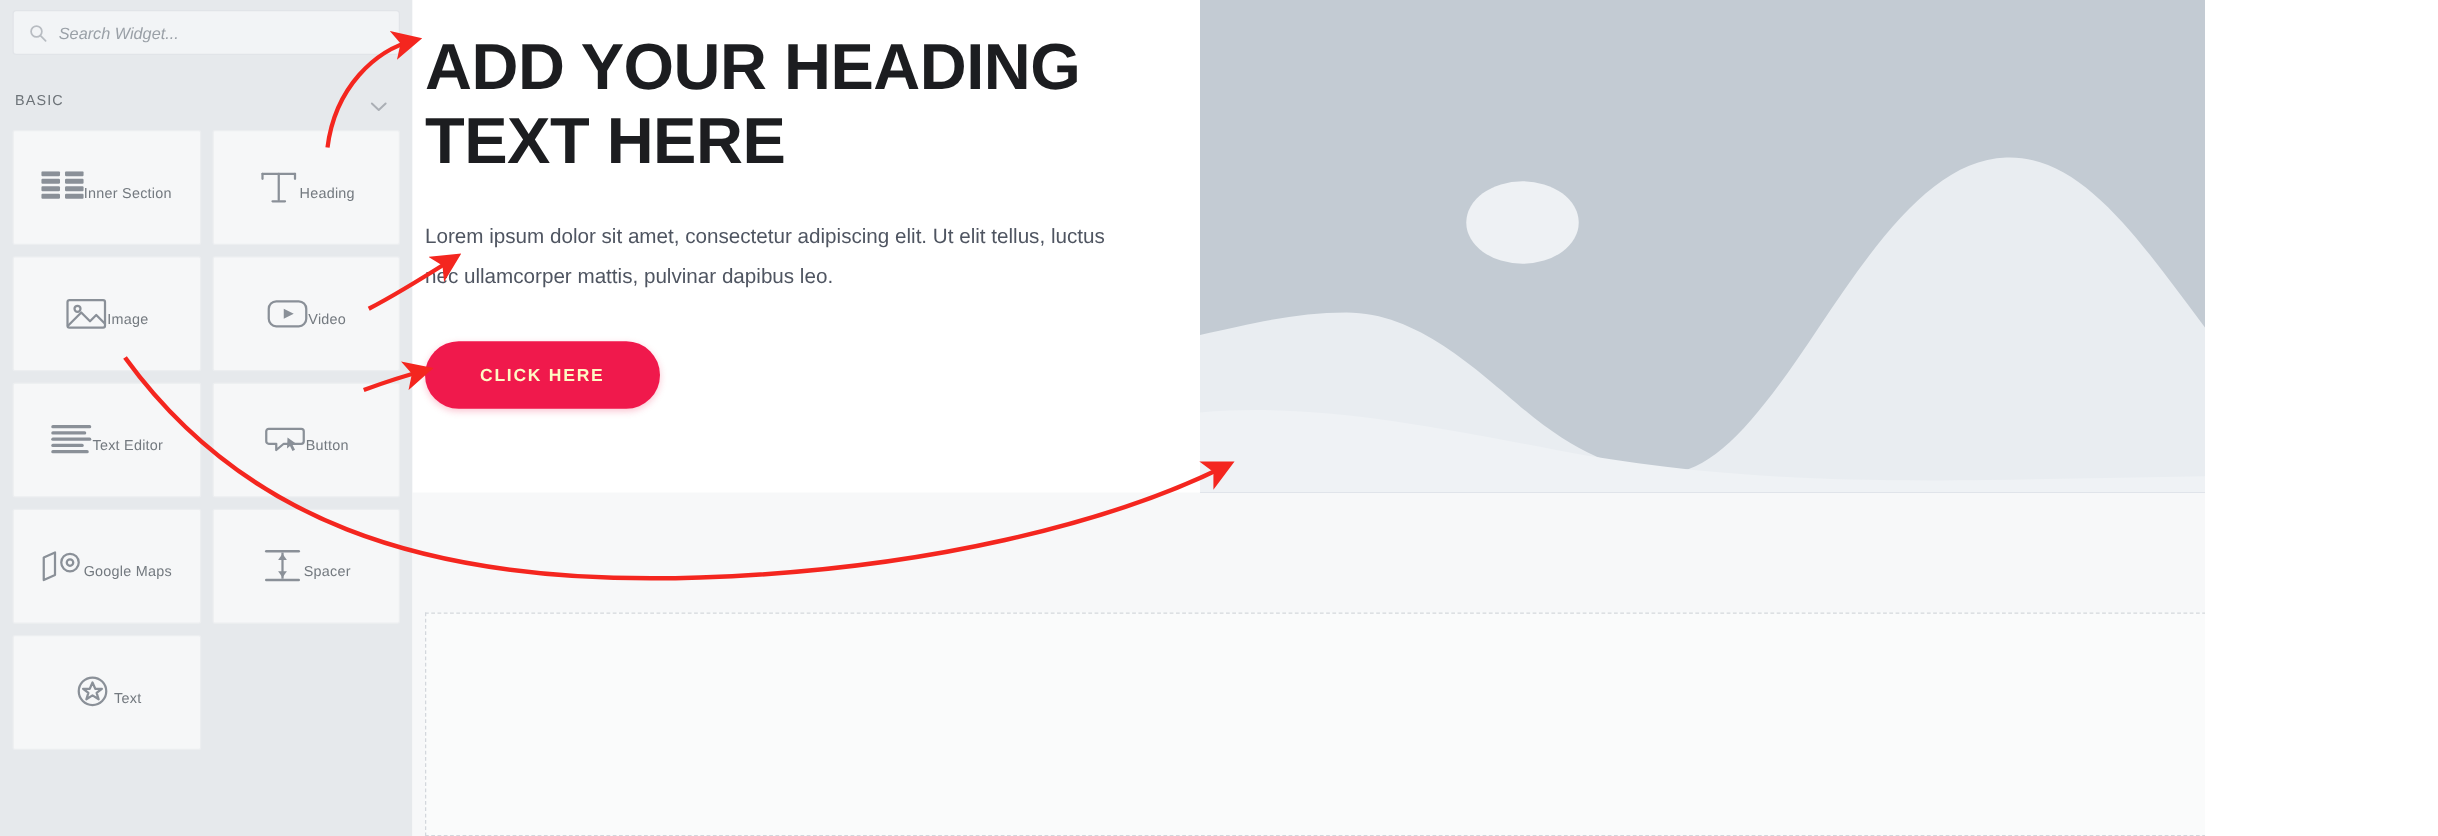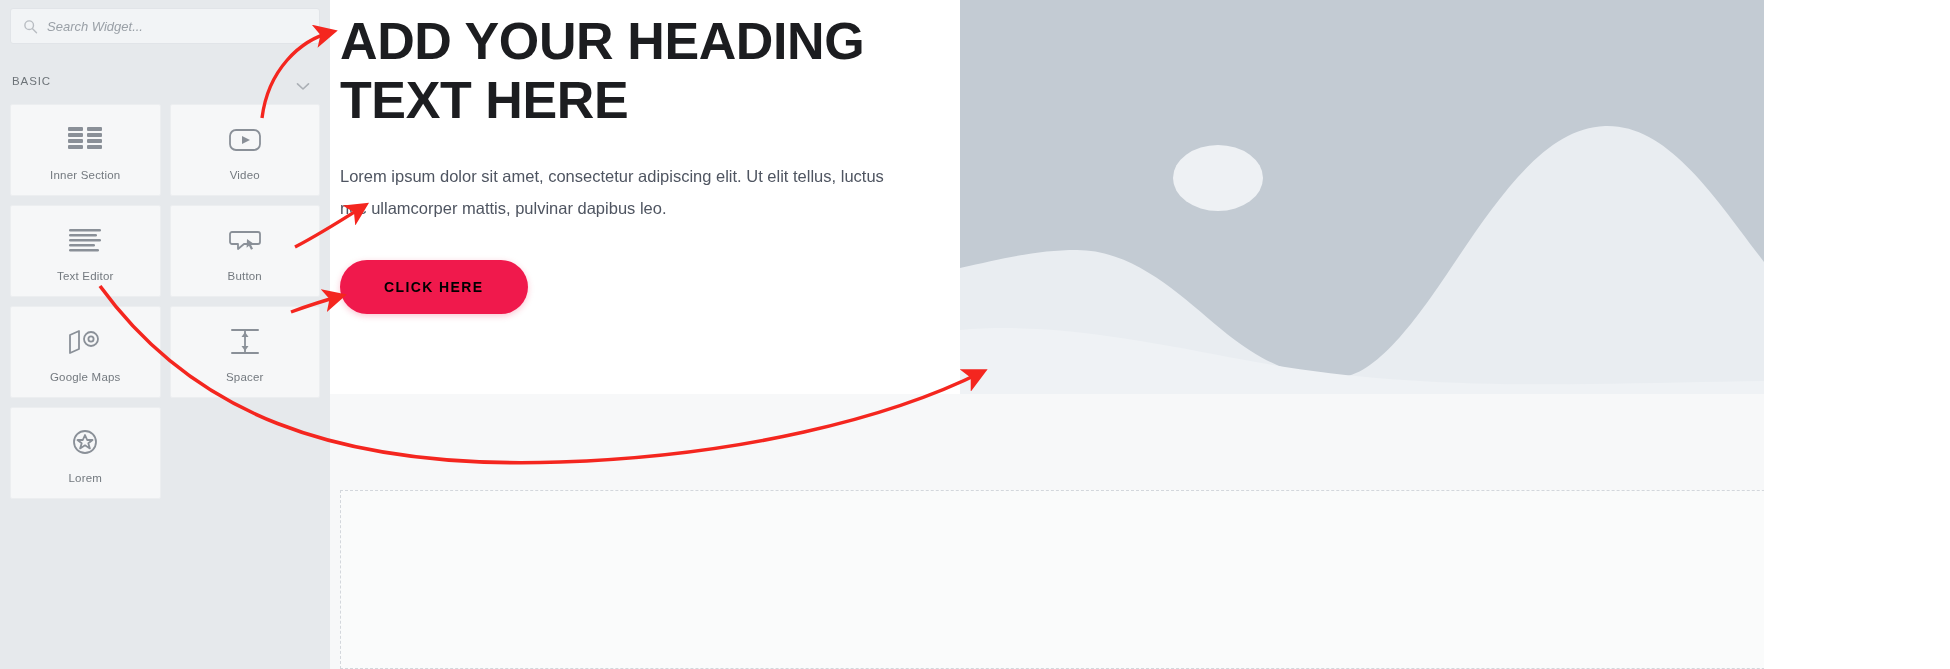--- a/index.html
+++ b/index.html
@@ -52,55 +52,55 @@
     grid-template-columns:1fr 1fr;
     gap:9px;
     padding:0 10px;
     box-sizing:border-box;
   }
   .widget{
     background:#f6f7f8;
     border:1px solid #eceef0;
     border-radius:2px;
     height:92px;
-    display:flex;flex-direction:column;align-items:center;justify-content:center;
+    display:flex;flex-direction:row;align-items:center;justify-content:center;
     box-sizing:border-box;
     cursor:grab;
   }
   .widget .wicon{height:40px;display:flex;align-items:center;justify-content:center;color:#7b8086;}
   .widget .wicon svg{display:block;}
   .widget .wlabel{
     margin-top:9px;font-size:11.5px;color:#73797f;letter-spacing:.2px;
   }
 
   
   .canvas{
     flex:1 1 auto;position:relative;background:#f7f8f9;height:669px;overflow:hidden;
   }
   .hero{
     position:absolute;left:0;top:0;width:1620px;height:394px;
     background:#ffffff;
     display:flex;
   }
   .hero-left{
     width:630px;flex:0 0 630px;box-sizing:border-box;
-    padding:8px 60px 0 10px;
+    padding:21px 60px 0 10px;
   }
   .hero-h1{
     font-size:52px;line-height:1.13;font-weight:bold;color:#1c1d20;
     letter-spacing:-.4px;margin:0;padding-top:4px;
     font-family:"Liberation Sans",sans-serif;
   }
   .hero-p{
     margin:30px 0 0 0;font-size:16.5px;line-height:1.95;color:#4f5561;
     max-width:580px;
   }
   .cta{
     display:inline-block;margin-top:36px;
-    background:#f0194c;color:#000000;
+    background:#f0194c;color:#fef9c3;
     font-size:14px;font-weight:bold;letter-spacing:1.4px;
     padding:19px 44px;border:0;border-radius:40px;cursor:pointer;
     font-family:"Liberation Sans",sans-serif;
     box-shadow:0 2px 6px rgba(240,25,76,.25);
     text-align:right;
   }
   .hero-right{
     flex:1 1 auto;position:relative;overflow:hidden;
     background:#c3cbd3;
   }
@@ -154,21 +154,43 @@
               <rect x="0" y="18" width="15" height="4" rx="1"></rect>
             <rect x="19" y="0" width="15" height="4" rx="1"></rect>
               <rect x="19" y="6" width="15" height="4" rx="1"></rect>
             <rect x="19" y="12" width="15" height="4" rx="1"></rect>
               <rect x="19" y="18" width="15" height="4" rx="1"></rect>
           </svg>
         </span>
         <span class="wlabel">Inner Section</span>
       </div>
 
-
+      <div class="widget">
+        <span class="wicon">
+          <svg width="34" height="30" viewBox="0 0 34 30" fill="none" stroke="#8a9098" stroke-width="1.8" stroke-linecap="round">
+            <line x1="4" y1="4" x2="30" y2="4"></line>
+              <line x1="4" y1="4" x2="4" y2="8"></line>
+              <line x1="30" y1="4" x2="30" y2="8"></line>
+            <line x1="17" y1="4" x2="17" y2="25"></line>
+              <line x1="12" y1="26" x2="22" y2="26"></line>
+          </svg>
+        </span>
+        <span class="wlabel">Heading</span>
+      </div>
+
+      <div class="widget">
+        <span class="wicon">
+          <svg width="34" height="28" viewBox="0 0 34 28" fill="none" stroke="#8a9098" stroke-width="1.8" stroke-linejoin="round">
+            <rect x="2" y="3" width="30" height="22" rx="1.5"></rect>
+            <circle cx="10" cy="10" r="2.4"></circle>
+            <polyline points="2,24 13,13 20,20 25,15 32,22"></polyline>
+          </svg>
+        </span>
+        <span class="wlabel">Image</span>
+      </div>
 
       <div class="widget">
         <span class="wicon">
           <svg width="34" height="26" viewBox="0 0 34 26" fill="none" stroke="#8a9098" stroke-width="1.8">
             <rect x="2" y="3" width="30" height="20" rx="6"></rect>
             <polygon points="14,9 22,13 14,17" fill="#8a9098" stroke="none"></polygon>
           </svg>
         </span>
         <span class="wlabel">Video</span>
       </div>
@@ -221,21 +243,21 @@
         <span class="wlabel">Spacer</span>
       </div>
 
       <div class="widget">
         <span class="wicon">
           <svg width="34" height="28" viewBox="0 0 34 28" fill="none" stroke="#8a9098" stroke-width="1.8" stroke-linejoin="round">
             <circle cx="17" cy="13" r="11"></circle>
             <polygon points="17,6 19.2,11 24.5,11 20.3,14.3 21.9,19.4 17,16.3 12.1,19.4 13.7,14.3 9.5,11 14.8,11"></polygon>
           </svg>
         </span>
-        <span class="wlabel">Lorem</span>
+        <span class="wlabel">Text</span>
       </div>
 
     </div>
   </aside>
 
   <main class="canvas">
 
     <section class="hero">
       <div class="hero-left">
         <h1 class="hero-h1">ADD YOUR HEADING TEXT HERE</h1>

